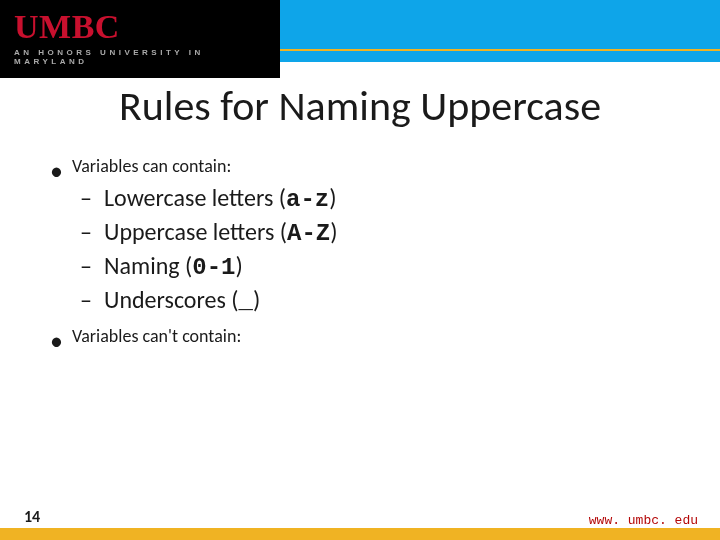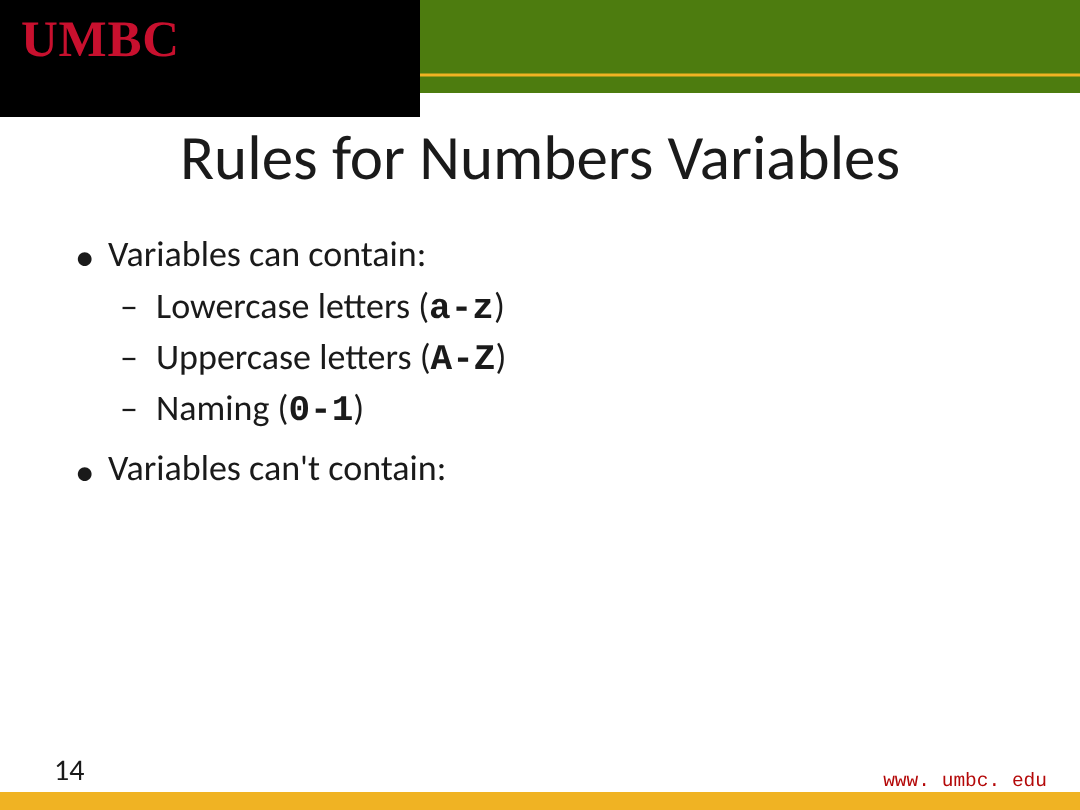--- a/index.html
+++ b/index.html
@@ -1,62 +1,66 @@
 <!DOCTYPE html>
 <html><head>
 <meta charset="utf-8">
 <style>
   * { margin: 0; padding: 0; box-sizing: border-box; }
   html, body { width: 720px; height: 540px; font-family: Calibri, "Segoe UI", Arial, sans-serif; background: #fff; overflow: hidden; }
   .slide { position: relative; width: 720px; height: 540px; }
-  .topbar { width: 100%; height: 62px; background: #4d7c0f; position: relative; }
+  .topbar { width: 100%; height: 62px; background: #0ea5e9; position: relative; }
   .logo-wrap { position: absolute; left: 14px; top: 8px; }
   .logo-text { font-family: Georgia, "Times New Roman", serif; font-weight: 700; font-size: 34px; color: #c8102e; letter-spacing: 0.5px; }
   .logo-sub { font-family: Arial, sans-serif; font-weight: 700; font-size: 8px; letter-spacing: 3.5px; color: #aaa; margin-top: 2px; }
   .gold-rule { position: absolute; left: 0; top: 49px; width: 100%; height: 2px; background: #f0b323; z-index: 0; }
   .logo-mask { position: absolute; left: 0; top: 0; width: 280px; height: 78px; background: #000; z-index: 1; }
   .title { text-align: center; font-size: 42px; color: #1a1a1a; margin-top: 18px; font-weight: 400; }
   .content { margin: 24px 44px 0 44px; }
-  .b1 { font-size: 24px; color: #1a1a1a; margin: 10px 0 6px 0; list-style: none; position: relative; padding-left: 28px; }
+  .b1 { font-size: 18px; color: #1a1a1a; margin: 10px 0 6px 0; list-style: none; position: relative; padding-left: 28px; }
   .b1::before { content: "•"; position: absolute; left: 6px; top: 0; font-size: 26px; }
   .b2 { font-size: 24px; color: #1a1a1a; margin: 4px 0 4px 36px; list-style: none; position: relative; padding-left: 24px; }
   .b2::before { content: "–"; position: absolute; left: 0; top: 0; }
   .mono { font-family: "Courier New", Courier, monospace; font-weight: 700; }
   .footer { position: absolute; left: 0; bottom: 0; width: 100%; height: 18px; }
   .footer-gold { position: absolute; left: 0; bottom: 0; width: 100%; height: 12px; background: #f0b323; }
-  .page-num { position: absolute; left: 36px; bottom: 14px; font-size: 20px; font-weight: 400; color: #1a1a1a; }
+  .page-num { position: absolute; left: 24px; bottom: 14px; font-size: 16px; font-weight: 700; color: #1a1a1a; }
   .footer-url { position: absolute; right: 22px; bottom: 12px; font-size: 13px; color: #b40808; font-family: Liberation Mono, monospace; }
 </style>
 </head>
 <body>
 
 <div class="slide">
 
   <div class="topbar">
     <div class="gold-rule"></div>
     <div class="logo-mask">
       <div class="logo-wrap">
         <div class="logo-text">UMBC</div>
+        <div class="logo-sub">AN HONORS UNIVERSITY IN MARYLAND</div>
       </div>
     </div>
   </div>
 
-  <h1 class="title">Rules for Numbers Variables</h1>
+  <h1 class="title">Rules for Naming Uppercase</h1>
 
   <div class="content">
     <div class="b1">Variables can contain:</div>
 
     <div class="b2">
       <span>Lowercase letters (</span><span class="mono">a-z</span><span>)</span>
     </div>
     <div class="b2">
       <span>Uppercase letters (</span><span class="mono">A-Z</span><span>)</span>
     </div>
     <div class="b2">
       <span>Naming (</span><span class="mono">0-1</span><span>)</span>
+    </div>
+    <div class="b2">
+      <span>Underscores (</span><span class="mono">_</span><span>)</span>
     </div>
 
     <div class="b1">Variables can't contain:</div>
 
   </div>
 
   <div class="footer">
     <div class="footer-gold"></div>
     <div class="page-num">14</div>
     <div class="footer-url">www. umbc. edu</div>

